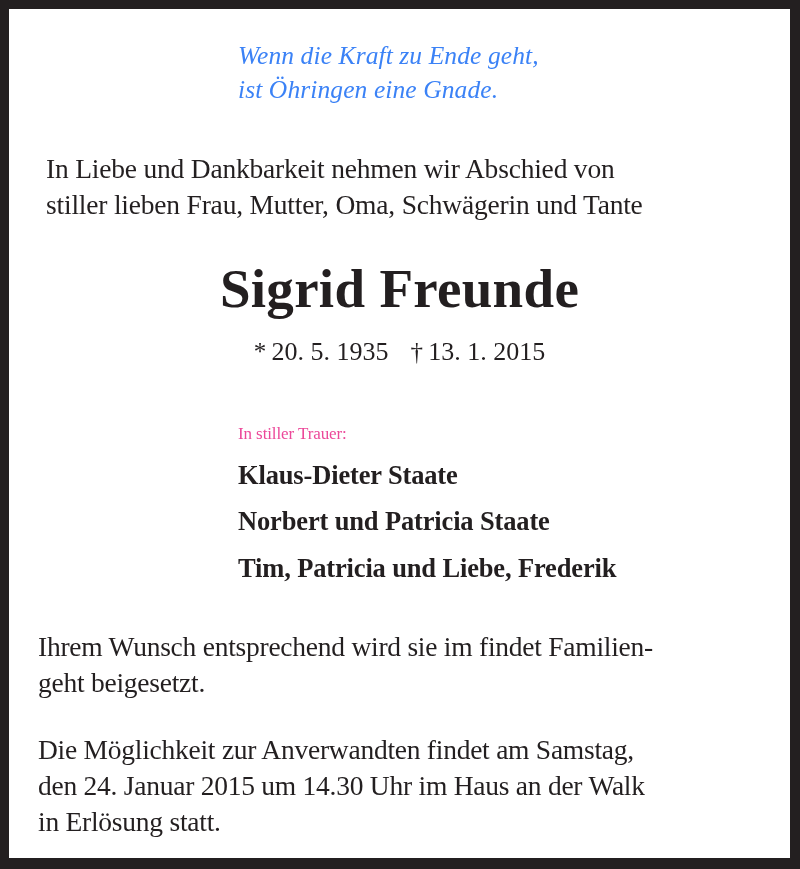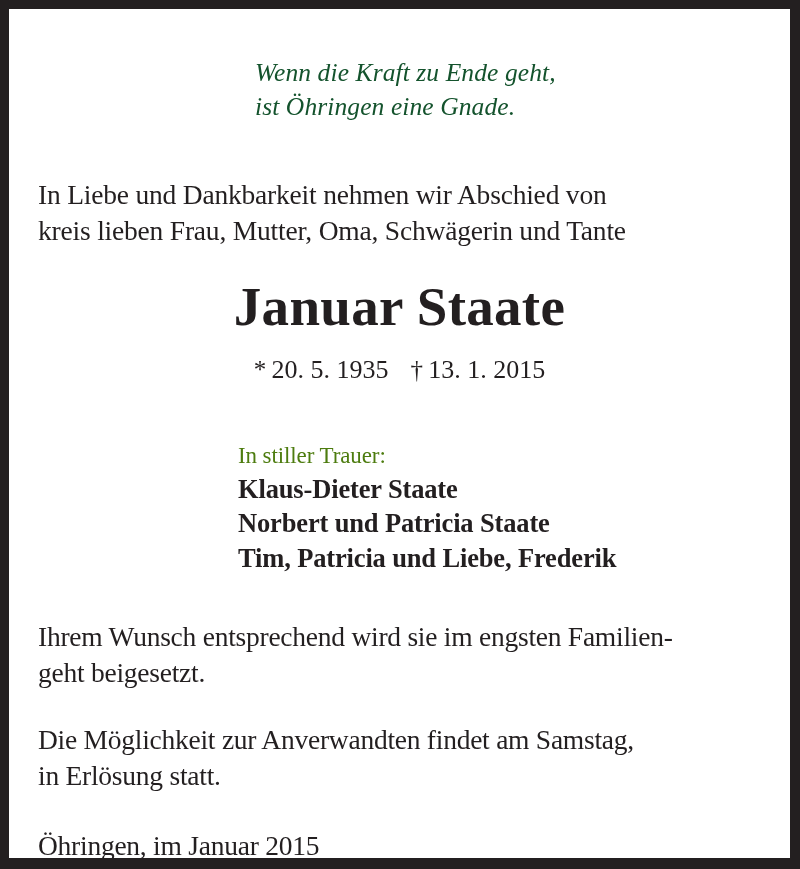--- a/index.html
+++ b/index.html
@@ -29,37 +29,37 @@
     width: 100%;
     height: 100%;
     background: #ffffff;
     box-sizing: border-box;
     padding: 0 29px 0 29px;
     color: #231f20;
   }
 
   
   .epigraph {
-    margin: 17px;
+    margin: 0;
     padding-top: 30px;
     padding-left: 200px;
     font-style: italic;
     font-size: 25.5px;
     line-height: 1.33;
     letter-spacing: 0.1px;
-    color: #14532d;
+    color: #3b82f6;
   }
   .epigraph .line {
     display: block;
     white-space: nowrap;
   }
 
   
   .intro {
-    margin: 0;
+    margin: 8px;
     padding-top: 36px;
     font-size: 27.5px;
     line-height: 1.3;
     letter-spacing: -0.2px;
     color: #231f20;
   }
   .intro .line {
     display: block;
     white-space: nowrap;
   }
@@ -94,38 +94,39 @@
     width: 22px;
   }
 
   
   .mourners {
     padding-top: 47px;
     padding-left: 200px;
   }
   .mourners-head {
     margin: 0;
-    font-size: 23px;
+    font-size: 17px;
     line-height: 1.33;
     letter-spacing: -0.1px;
-    color: #4d7c0f;
+    color: #ec4899;
     white-space: nowrap;
   }
   .mourners-list {
     margin: 0;
     padding: 0;
     list-style: none;
   }
   .mourners-list li {
     font-size: 26.5px;
     font-weight: bold;
     line-height: 1.3;
     letter-spacing: -0.15px;
     color: #231f20;
     white-space: nowrap;
+    margin-top: 12px;
   }
 
   
   .para {
     margin: 0;
     font-size: 27.5px;
     line-height: 1.31;
     letter-spacing: -0.25px;
     color: #231f20;
   }
@@ -143,44 +144,45 @@
 <div class="notice">
   <div class="sheet">
 
     <div class="epigraph">
       <span class="line">Wenn die Kraft zu Ende geht,</span>
       <span class="line">ist Öhringen eine Gnade.</span>
     </div>
 
     <div class="intro">
       <span class="line">In Liebe und Dankbarkeit nehmen wir Abschied von</span>
-      <span class="line">kreis lieben Frau, Mutter, Oma, Schwägerin und Tante</span>
+      <span class="line">stiller lieben Frau, Mutter, Oma, Schwägerin und Tante</span>
     </div>
 
     <div class="name-block">
-      <h1 class="deceased-name">Januar Staate</h1>
+      <h1 class="deceased-name">Sigrid Freunde</h1>
       <p class="dates"><span class="sym">*</span><span> </span><span>20. 5. 1935</span><span class="gap"></span><span class="sym">†</span><span> </span><span>13. 1. 2015</span></p>
     </div>
 
     <div class="mourners">
       <p class="mourners-head">In stiller Trauer:</p>
       <ul class="mourners-list">
         <li>Klaus-Dieter Staate</li>
         <li>Norbert und Patricia Staate</li>
         <li>Tim, Patricia und Liebe, Frederik</li>
       </ul>
     </div>
 
     <div class="para para-burial">
-      <span class="line">Ihrem Wunsch entsprechend wird sie im engsten Familien-</span>
+      <span class="line">Ihrem Wunsch entsprechend wird sie im findet Familien-</span>
       <span class="line">geht beigesetzt.</span>
     </div>
 
     <div class="para para-farewell">
       <span class="line">Die Möglichkeit zur Anverwandten findet am Samstag,</span>
+      <span class="line">den 24. Januar 2015 um 14.30 Uhr im Haus an der Walk</span>
       <span class="line">in Erlösung statt.</span>
     </div>
 
     <div class="para place-date">
       <span class="line">Öhringen, im Januar 2015</span>
     </div>
 
   </div>
 </div>
 

